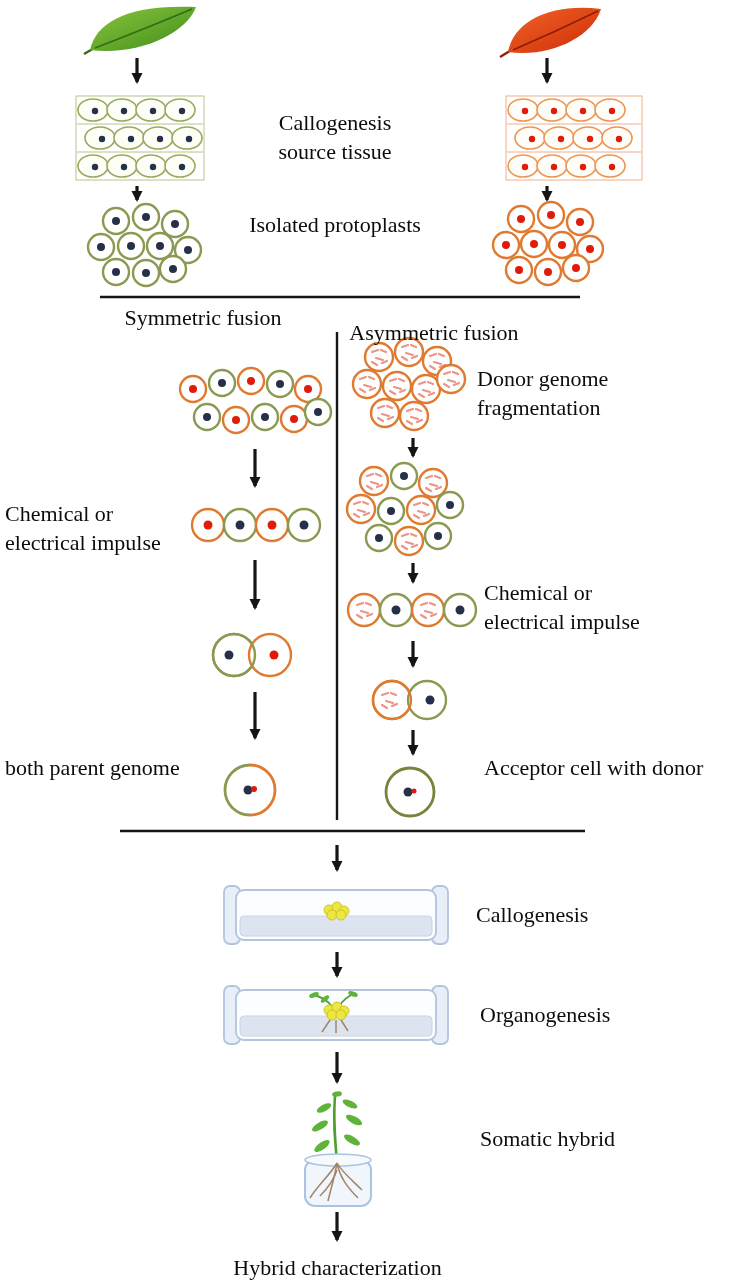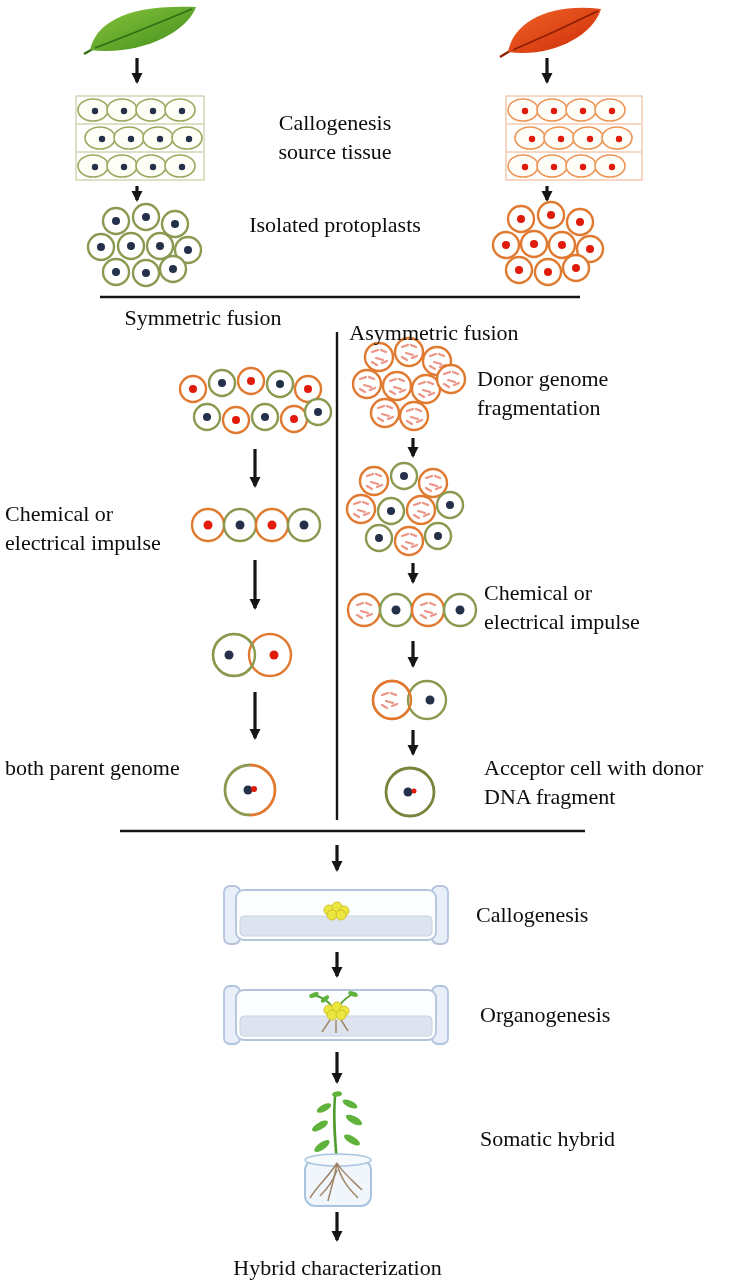--- a/index.html
+++ b/index.html
@@ -350,21 +350,20 @@
     <div>Chemical or</div>
     <div>electrical impulse</div>
   </div>
 
   <div class="label" style="left:5px;top:753px;">
     <div>both parent genome</div>
   </div>
 
   <div class="label" style="left:484px;top:753px;">
     <div>Acceptor cell with donor</div>
-    <div>DNA fragment</div>
   </div>
 
   <div class="label" style="left:476px;top:900px;text-align:right;">
     <div>Callogenesis</div>
   </div>
 
   <div class="label" style="left:480px;top:1000px;">
     <div>Organogenesis</div>
   </div>
 

